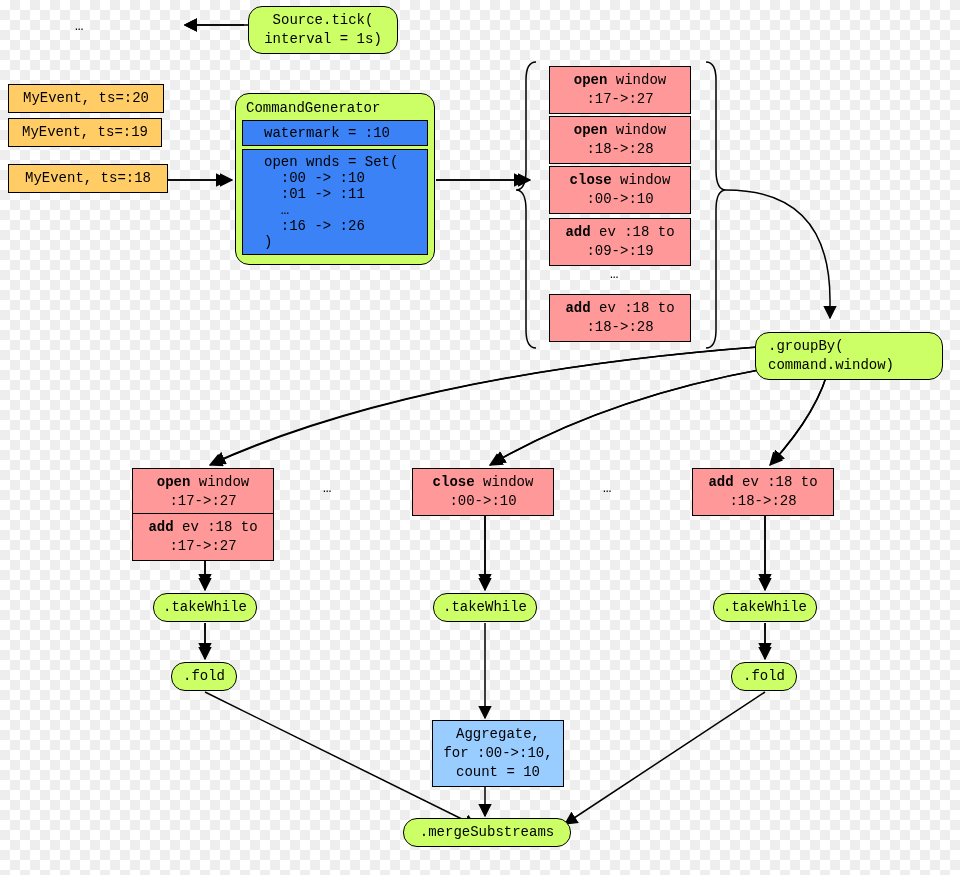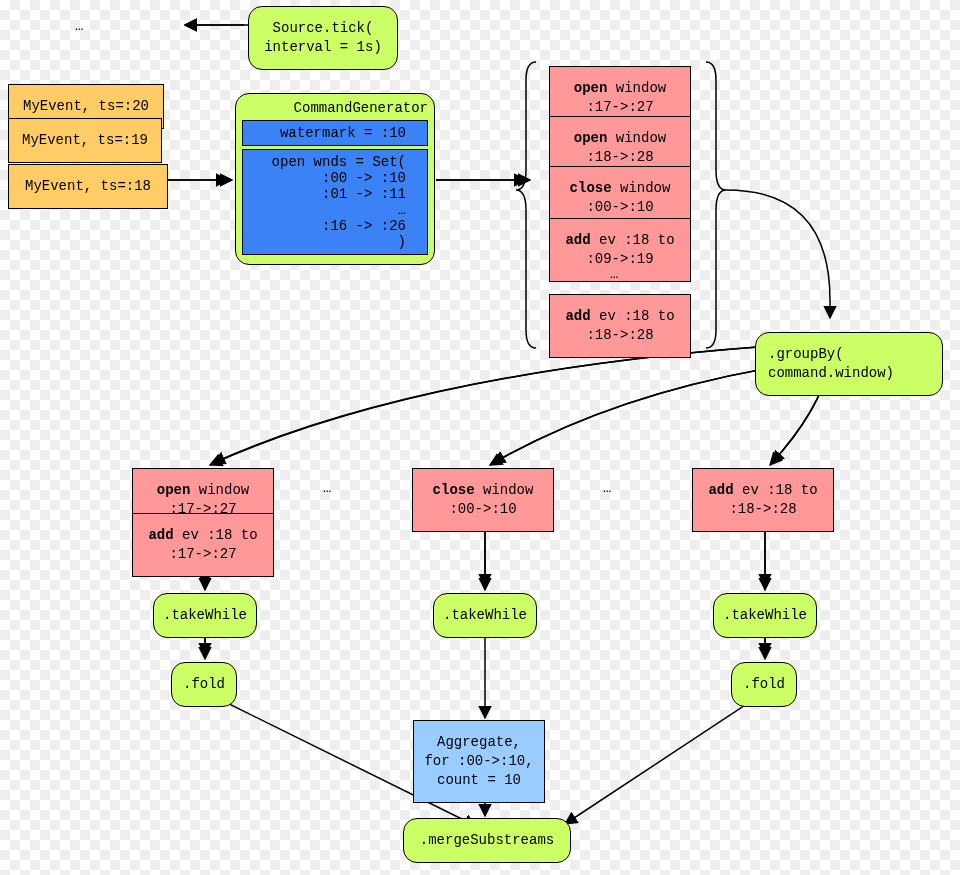--- a/index.html
+++ b/index.html
@@ -18,30 +18,30 @@
 .canvas {
   position: relative;
   width: 960px;
   height: 875px;
   overflow: hidden;
 }
 .box {
   position: absolute;
   border: 1.5px solid #000;
   text-align: center;
-  padding: 12px 8px;
+  padding: 4px 8px;
   line-height: 1.35;
   box-sizing: border-box;
 }
 .green { background: #ccff66; border-radius: 14px; }
 .orange { background: #ffcc66; }
 .pink { background: #ff9999; }
 .blue { background: #99ccff; }
 .ellipsis { position: absolute; font-weight: normal; letter-spacing: 2px; }
-.cmdgen { background: #ccff66; border: 1.5px solid #000; border-radius: 14px; position: absolute; box-sizing: border-box; padding: 6px; text-align: right; }
+.cmdgen { background: #ccff66; border: 1.5px solid #000; border-radius: 14px; position: absolute; box-sizing: border-box; padding: 6px; text-align: left; }
 .cmdgen-title { margin-bottom: 4px; padding-left: 4px; }
 .inner { background: #3b82f6; border: 1.5px solid #000; padding: 4px 21px; margin: 3px 0; font-family: 'Courier New', monospace; white-space: pre; }
 svg { position: absolute; top: 0; left: 0; pointer-events: none; }
 .b { font-weight: bold; }
 </style>
 </head>
 <body>
 
 <div class="canvas">
 
@@ -156,21 +156,21 @@
 <div class="box green" style="left:153px; top:593px; width:104px;">.takeWhile</div>
 <div class="box green" style="left:171px; top:662px; width:66px;">.fold</div>
 
 <div class="ellipsis" style="left:323px; top:480px;">…</div>
 
 <div class="box pink" style="left:412px; top:468px; width:142px;">
   <span class="b">close</span><span> window</span><br>
   <span>:00-&gt;:10</span>
 </div>
 <div class="box green" style="left:433px; top:593px; width:104px;">.takeWhile</div>
-<div class="box blue" style="left:413px; top:720px; width:132px;">
+<div class="box blue" style="left:432px; top:720px; width:132px;">
   <span>Aggregate,</span><br>
   <span>for :00-&gt;:10,</span><br>
   <span>count = 10</span>
 </div>
 
 <div class="ellipsis" style="left:603px; top:480px;">…</div>
 
 <div class="box pink" style="left:692px; top:468px; width:142px;">
   <span class="b">add</span><span> ev :18 to</span><br>
   <span>:18-&gt;:28</span>

